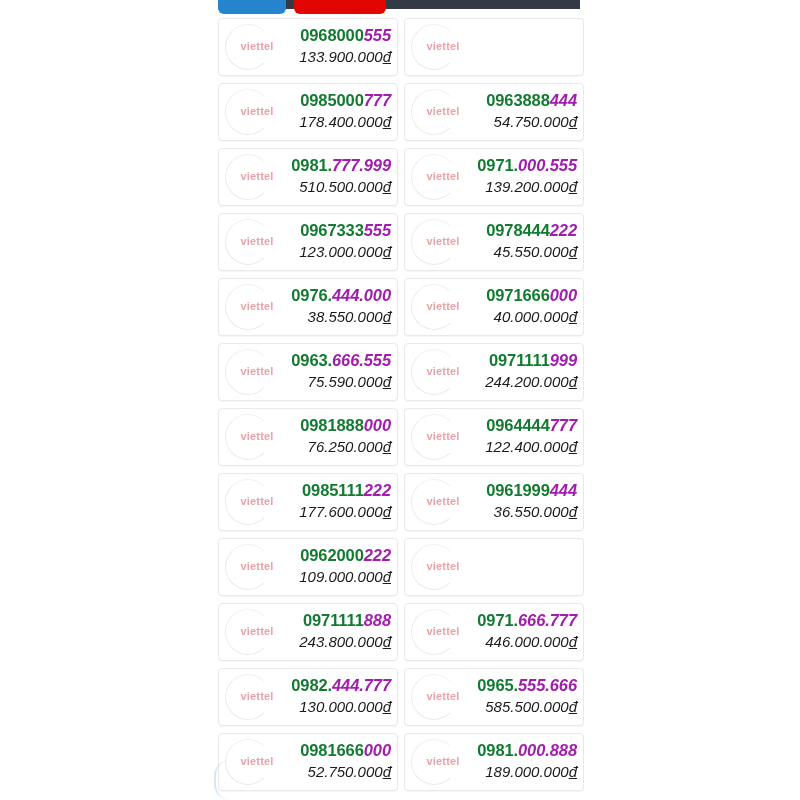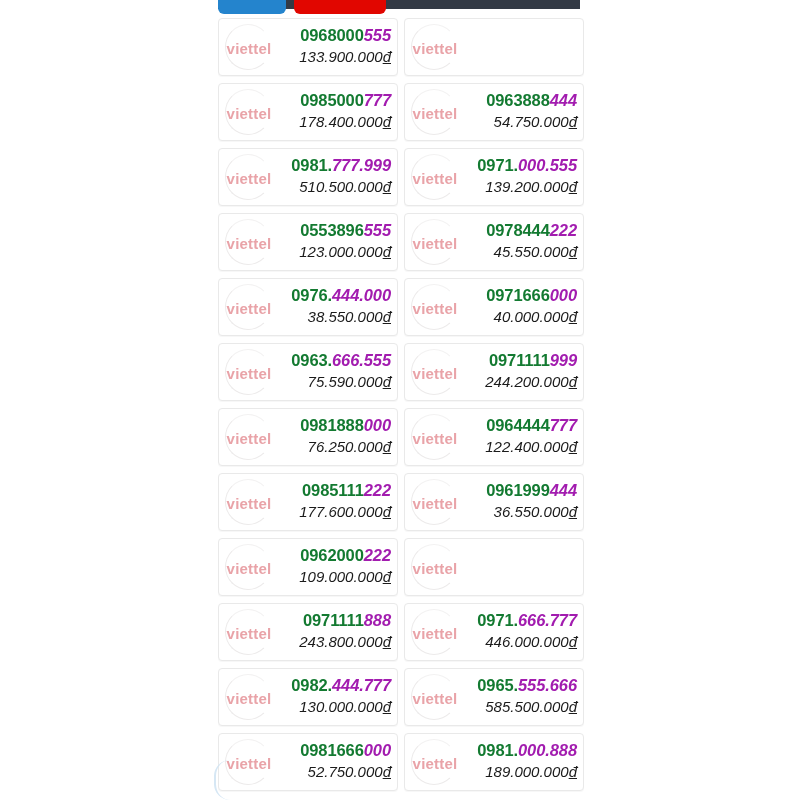--- a/index.html
+++ b/index.html
@@ -100,25 +100,25 @@
     width: 46px;
     height: 46px;
     border-radius: 50%;
     border: 1.6px solid #eceaea;
     border-top-color: #f3f2f2;
     border-right-color: #ffffff;
     box-sizing: border-box;
   }
   .logo .wordmark {
     position: absolute;
-    left: 0;
+    left: 8px;
     top: 20px;
     width: 56px;
     text-align: center;
-    font-size: 15px;
+    font-size: 11px;
     font-weight: 700;
     letter-spacing: .2px;
     color: #e9a3a8;
     font-family: "Liberation Sans", sans-serif;
   }
 
   .card-body {
     position: absolute;
     right: 6px;
     top: 6px;
@@ -239,21 +239,21 @@
           </div>
         </div>
       </div>
       <div class="cardwrap left">
         <div class="card">
           <div class="logo">
             <div class="arc"></div>
             <div class="wordmark">viettel</div>
           </div>
           <div class="card-body">
-            <div class="phone"><span class="g">0553896</span><span class="r">555</span></div>
+            <div class="phone"><span class="g">0967333</span><span class="r">555</span></div>
             <div class="price"><span>123.000.000</span><span class="cur">đ</span></div>
           </div>
         </div>
       </div>
       <div class="cardwrap right">
         <div class="card">
           <div class="logo">
             <div class="arc"></div>
             <div class="wordmark">viettel</div>
           </div>

